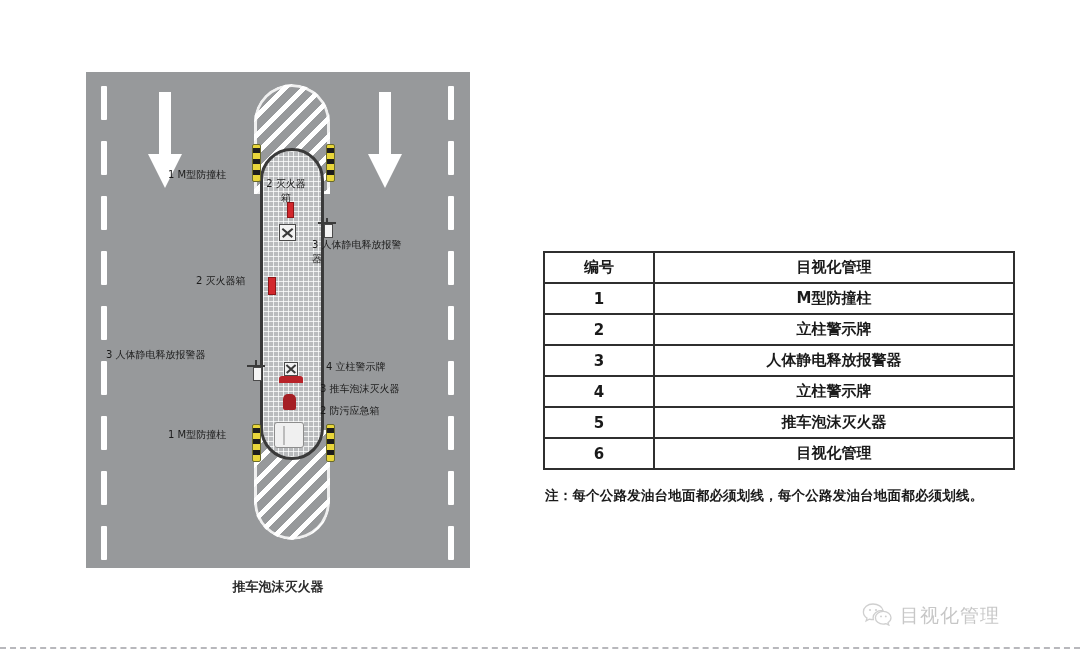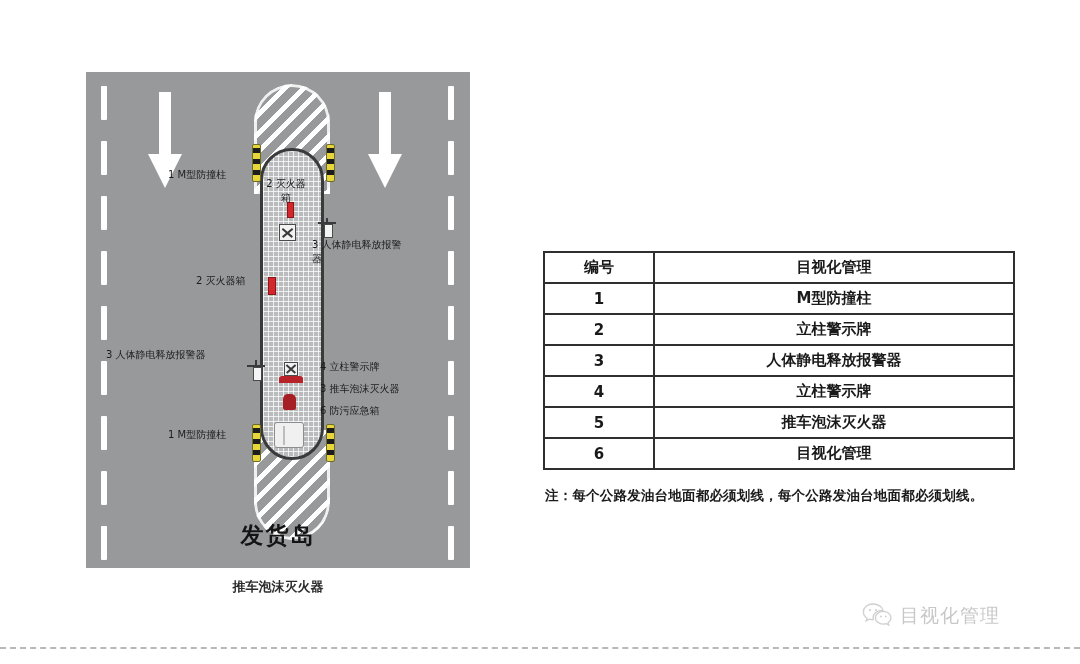--- a/index.html
+++ b/index.html
@@ -269,21 +269,21 @@
     color: #1c1c1c;
     line-height: 14px;
     white-space: nowrap;
   }
 
   #callout-1-top    { left: 82px;  top: 96px; }
   #callout-2-top    { left: 178px; top: 105px; text-align: center; white-space: normal; width: 44px; }
   #callout-3-right  { left: 226px; top: 166px; white-space: normal; width: 96px; }
   #callout-2-left   { left: 110px; top: 202px; }
   #callout-3-left   { left: 20px;  top: 276px; }
-  #callout-4-right  { left: 234px; top: 288px; }
+  #callout-4-right  { left: 240px; top: 288px; }
   #callout-5-right  { left: 234px; top: 310px; }
   #callout-6-right  { left: 234px; top: 332px; }
   #callout-1-bottom { left: 82px;  top: 356px; }
 
   
   #island-title {
     position: absolute;
     left: 0; right: 0;
     top: 448px;
     text-align: center;
@@ -440,24 +440,23 @@
   <div class="eq" id="eq-foam-cart"></div>
   <div class="eq" id="eq-spill-box"></div>
 
   <div class="callout" id="callout-1-top">1 M型防撞柱</div>
   <div class="callout" id="callout-2-top">2 灭火器箱</div>
   <div class="callout" id="callout-3-right">3 人体静电释放报警器</div>
   <div class="callout" id="callout-2-left">2 灭火器箱</div>
   <div class="callout" id="callout-3-left">3 人体静电释放报警器</div>
   <div class="callout" id="callout-4-right">4 立柱警示牌</div>
   <div class="callout" id="callout-5-right">3 推车泡沫灭火器</div>
-  <div class="callout" id="callout-6-right">6 防污应急箱</div>
+  <div class="callout" id="callout-6-right">2 防污应急箱</div>
   <div class="callout" id="callout-1-bottom">1 M型防撞柱</div>
 
-  <div id="island-title">发货岛</div>
 </div>
 
 <div id="diagram-caption">推车泡沫灭火器</div>
 
 <table id="legend-table">
   <colgroup>
     <col class="col-id">
     <col class="col-name">
   </colgroup>
   <thead>

